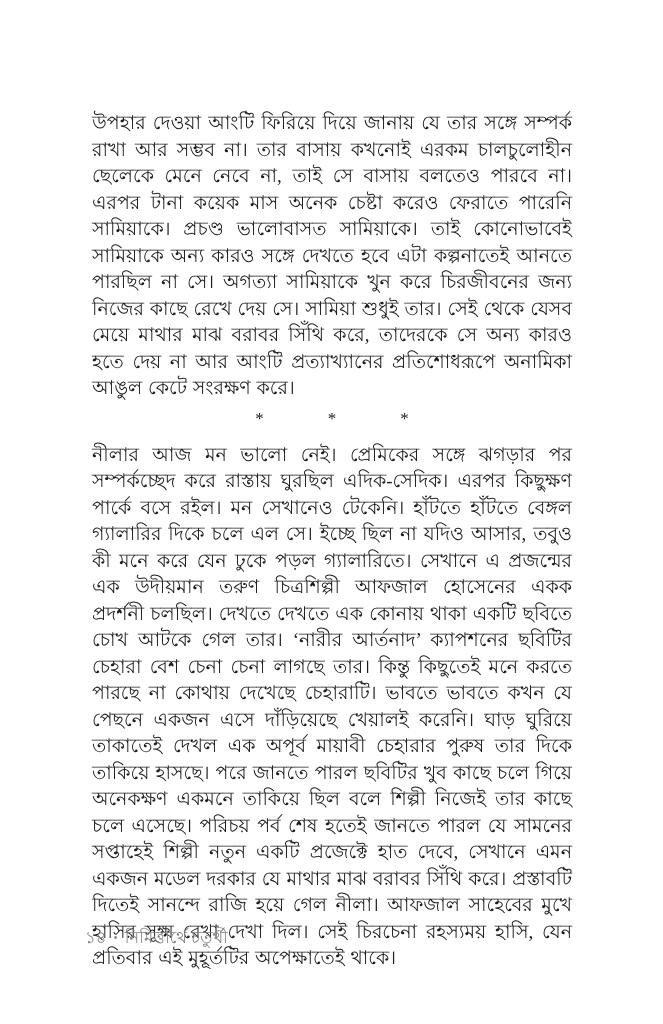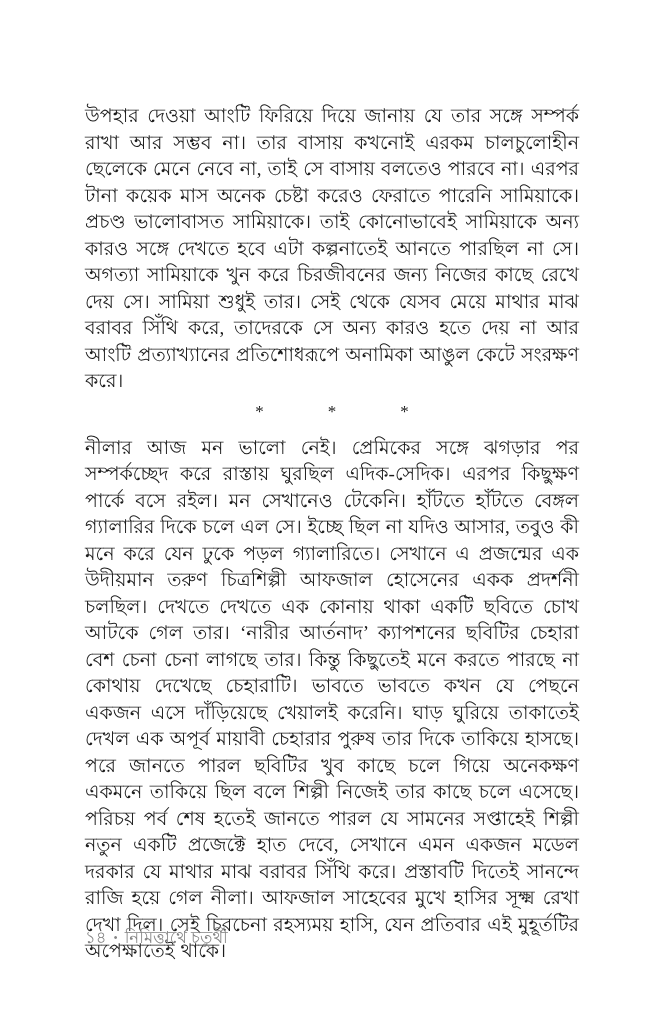--- a/index.html
+++ b/index.html
@@ -20,21 +20,21 @@
     font-family: "Liberation Serif", "DejaVu Serif", serif;
   }
   .text-block {
     position: absolute;
     left: 85px;
     top: 103px;
     width: 494px;
     color: #1c1c1c;
   }
   .para {
-    margin: 0;
+    margin: 7px;
     font-size: 19px;
     line-height: 26.5px;
     text-align: justify;
     text-justify: inter-word;
     word-spacing: 1px;
   }
   .separator {
     display: flex;
     justify-content: center;
     align-items: center;

